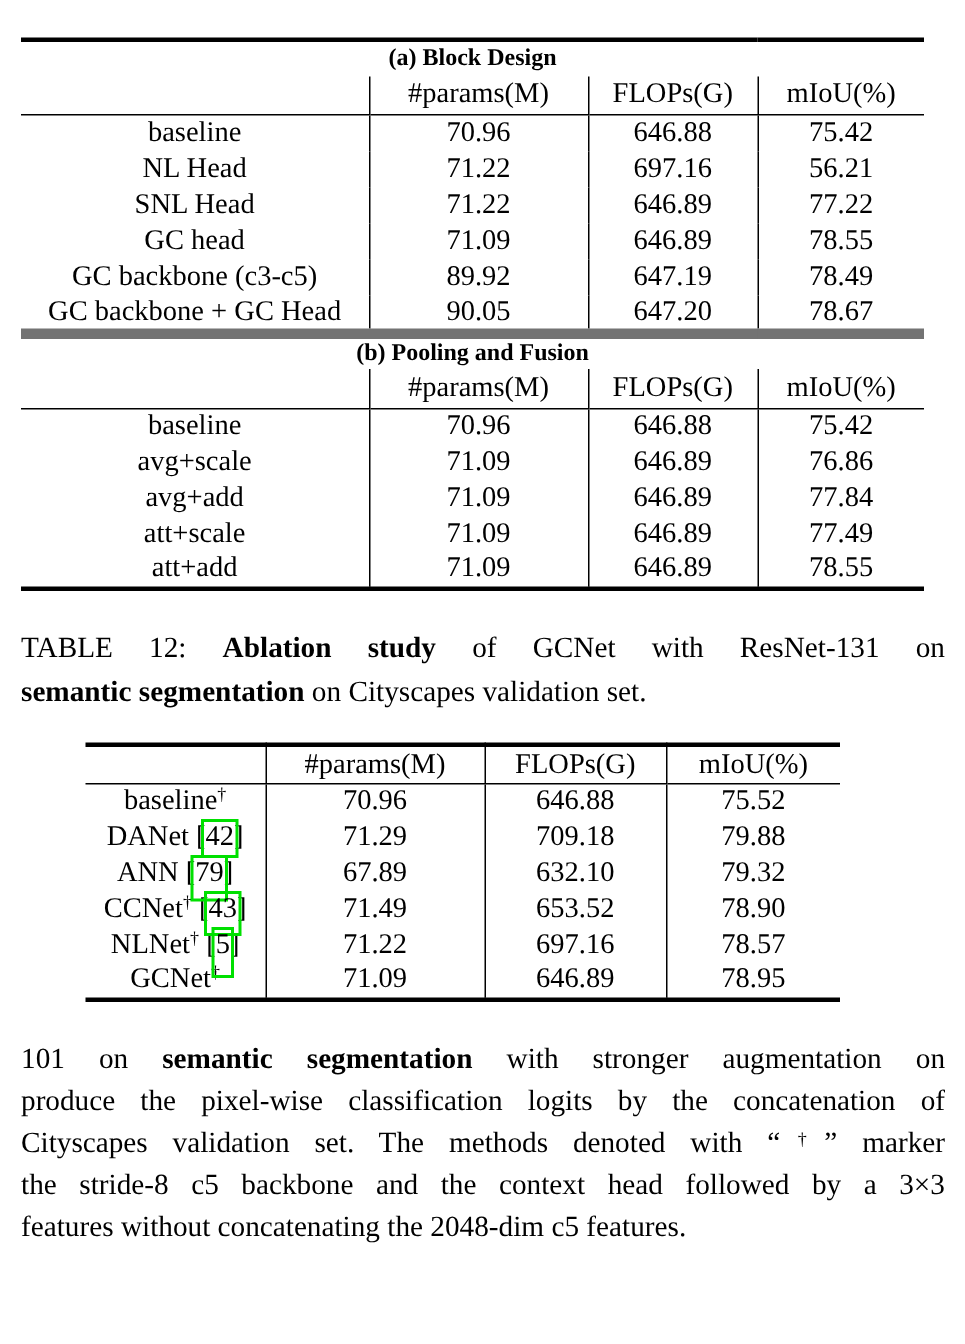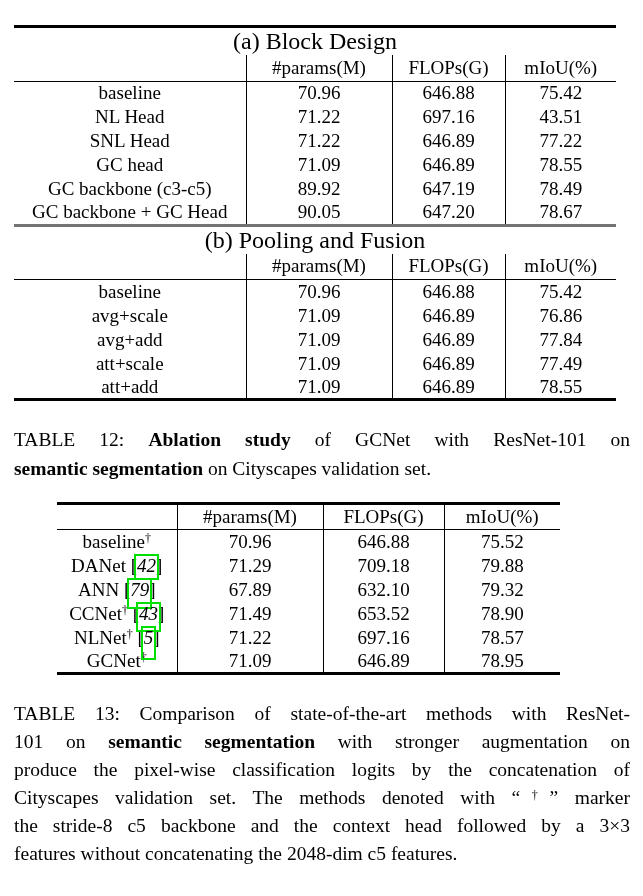--- a/index.html
+++ b/index.html
@@ -13,31 +13,31 @@
   table { border-collapse: collapse; table-layout: fixed; }
   td { padding: 0; text-align: center; vertical-align: middle; font-size: 19px; overflow: visible; }
 
   
   #tbl-ablation { margin: 25px 0 0 14px; width: 602px;
     border-top: 3px solid #000; border-bottom: 3px solid #000; }
   
   #tbl-sota { margin: 19px 0 0 57px; width: 503px;
     border-top: 3px solid #000; border-bottom: 3px solid #000; }
 
-  tr.title-row td { font-weight: normal; font-size: 24px; height: 24px; }
-  tr.rule-top td { border-top: 3px solid #737373; margin-top: 22px; }
+  tr.title-row td { font-weight: bold; font-size: 16px; height: 24px; }
+  tr.rule-top td { border-top: 7px solid #737373; margin-top: 22px; }
   tr.head-row td { height: 26px; border-bottom: 1.4px solid #000; }
   tr.data-row td { height: 24px; }
   td.v { border-left: 1.4px solid #000; }
   .b { font-weight: normal; }
 
   sup.dg { font-size: 12px; line-height: 0; vertical-align: 6px; }
 
   
-  .cite-box { position: relative; display: inline-block; line-height: 1; font-style: italic; }
+  .cite-box { position: relative; display: inline-block; line-height: 1; }
   .cite-box::after { content: ""; position: absolute; left: -3px; right: -3px; top: -2px;
     border: 2px solid #00e000; pointer-events: none; }
   .x1::after { bottom: -5px; }
   .x2::after { bottom: -10px; }
   .x3::after { bottom: -9px; }
   .x4::after { bottom: -13px; }
 
   
   .caption { margin-left: 14px; width: 616px; font-size: 19.5px; }
   #cap12 { margin-top: 24px; line-height: 29px; }
@@ -72,21 +72,21 @@
     <tr class="data-row">
       <td>baseline</td>
       <td class="v">70.96</td>
       <td class="v">646.88</td>
       <td class="v">75.42</td>
     </tr>
     <tr class="data-row">
       <td>NL Head</td>
       <td class="v">71.22</td>
       <td class="v">697.16</td>
-      <td class="v">43.51</td>
+      <td class="v">56.21</td>
     </tr>
     <tr class="data-row">
       <td>SNL Head</td>
       <td class="v">71.22</td>
       <td class="v">646.89</td>
       <td class="v">77.22</td>
     </tr>
     <tr class="data-row">
       <td>GC head</td>
       <td class="v">71.09</td>
@@ -142,21 +142,21 @@
     <tr class="data-row">
       <td>att+add</td>
       <td class="v">71.09</td>
       <td class="v">646.89</td>
       <td class="v b">78.55</td>
     </tr>
   </tbody>
     </table>
 
   <div id="cap12" class="caption">
-    <div class="cap-line jl"><span>TABLE 12: </span><b>Ablation study</b><span> of GCNet with ResNet-101 on</span></div>
+    <div class="cap-line jl"><span>TABLE 12: </span><b>Ablation study</b><span> of GCNet with ResNet-131 on</span></div>
     <div class="cap-line"><b>semantic segmentation</b><span> on Cityscapes validation set.</span></div>
   </div>
 
   <table id="tbl-sota">
     <colgroup>
       <col style="width:120px">
         <col style="width:146px">
         <col style="width:121px">
         <col style="width:116px">
     </colgroup>
@@ -200,21 +200,20 @@
     <tr class="data-row">
       <td><span>GCNet</span><sup class="dg">†</sup></td>
       <td class="v">71.09</td>
       <td class="v">646.89</td>
       <td class="v">78.95</td>
     </tr>
   </tbody>
     </table>
 
   <div id="cap13" class="caption">
-    <div class="cap-line jl"><span>TABLE 13: Comparison of state-of-the-art methods with ResNet-</span></div>
     <div class="cap-line jl"><span>101 on </span><b>semantic segmentation</b><span> with stronger augmentation on</span></div>
     <div class="cap-line jl"><span>produce the pixel-wise classification logits by the concatenation of</span></div>
     <div class="cap-line jl"><span>Cityscapes validation set. The methods denoted with “</span><sup class="cap-sup">†</sup><span>” marker</span></div>
     <div class="cap-line jl"><span>the stride-8 c5 backbone and the context head followed by a 3×3</span></div>
     <div class="cap-line"><span>features without concatenating the 2048-dim c5 features.</span></div>
   </div>
 
 </div>
 
 </body></html>

